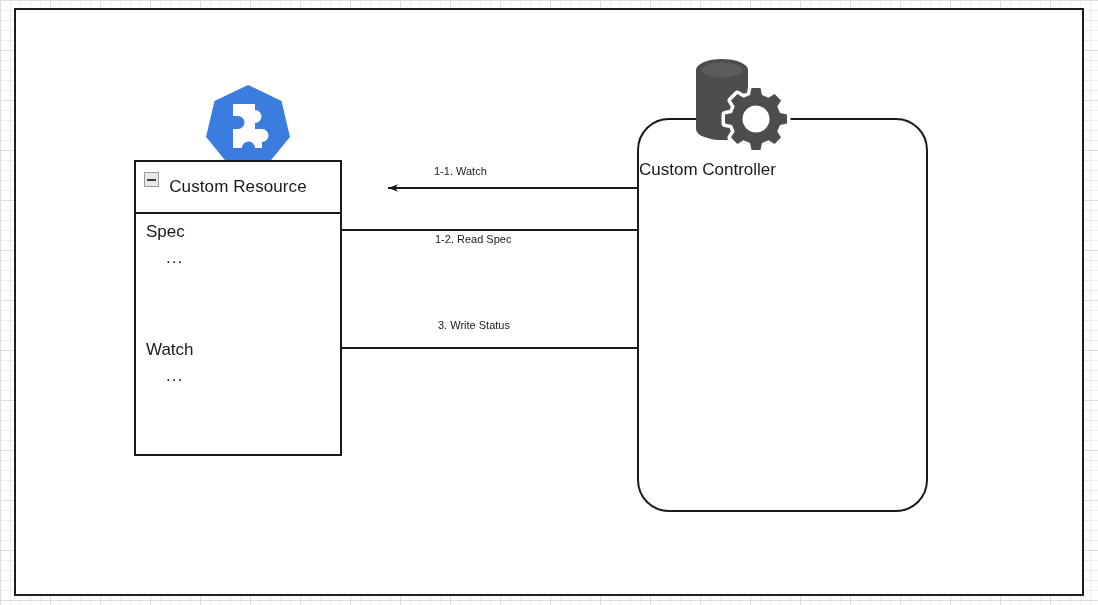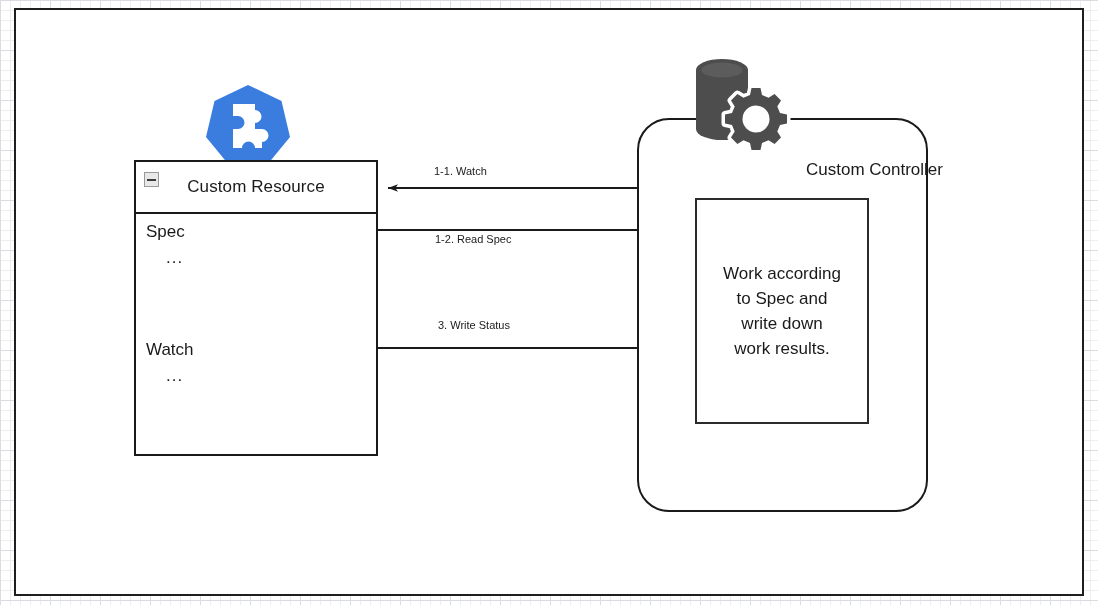--- a/index.html
+++ b/index.html
@@ -43,21 +43,21 @@
     width: 1098px;
     height: 605px;
     pointer-events: none;
   }
 
   
   #cr-box {
     position: absolute;
     left: 134px;
     top: 160px;
-    width: 244px;
+    width: 208px;
     height: 296px;
     box-sizing: border-box;
     border: 2px solid #1a1a1a;
     background: #ffffff;
   }
   #cr-header {
     position: relative;
     height: 52px;
     box-sizing: border-box;
     border-bottom: 2px solid #1a1a1a;
@@ -127,24 +127,24 @@
     top: 118px;
     width: 291px;
     height: 394px;
     box-sizing: border-box;
     border: 2px solid #1a1a1a;
     border-radius: 32px;
     background: #ffffff;
   }
   #controller-title {
     position: absolute;
-    left: 17px;
+    left: 0;
     top: 40px;
     width: 100%;
-    text-align: right;
+    text-align: left;
     font-size: 17px;
     color: #1a1a1a;
   }
 
   
   #db-gear-icon {
     position: absolute;
     left: 688px;
     top: 55px;
     width: 104px;
@@ -265,24 +265,18 @@
 
     <g transform="translate(68,64)">
       <g stroke="#ffffff" stroke-width="7" stroke-linejoin="round" fill="#ffffff">
         <path d="M-4.5 -31 L4.5 -31 L6 -24 L12.5 -21.3 L18.6 -25 L25 -18.6 L21.3 -12.5 L24 -6 L31 -4.5 L31 4.5 L24 6 L21.3 12.5 L25 18.6 L18.6 25 L12.5 21.3 L6 24 L4.5 31 L-4.5 31 L-6 24 L-12.5 21.3 L-18.6 25 L-25 18.6 L-21.3 12.5 L-24 6 L-31 4.5 L-31 -4.5 L-24 -6 L-21.3 -12.5 L-25 -18.6 L-18.6 -25 L-12.5 -21.3 L-6 -24 Z"></path>
       </g>
       <path d="M-4.5 -31 L4.5 -31 L6 -24 L12.5 -21.3 L18.6 -25 L25 -18.6 L21.3 -12.5 L24 -6 L31 -4.5 L31 4.5 L24 6 L21.3 12.5 L25 18.6 L18.6 25 L12.5 21.3 L6 24 L4.5 31 L-4.5 31 L-6 24 L-12.5 21.3 L-18.6 25 L-25 18.6 L-21.3 12.5 L-24 6 L-31 4.5 L-31 -4.5 L-24 -6 L-21.3 -12.5 L-25 -18.6 L-18.6 -25 L-12.5 -21.3 L-6 -24 Z" fill="#4d4d4d"></path>
       <circle cx="0" cy="0" r="13.5" fill="#ffffff"></circle>
     </g>
   </svg>
 
-  <div id="work-box">
-    <div id="work-text">Work according
-to Spec and
-write down
-work results.</div>
-  </div>
 
   <div id="label-watch" class="arrow-label">1-1. Watch</div>
   <div id="label-readspec" class="arrow-label">1-2. Read Spec</div>
   <div id="label-writestat" class="arrow-label">3. Write Status</div>
 
 </div>
 
 </body></html>

